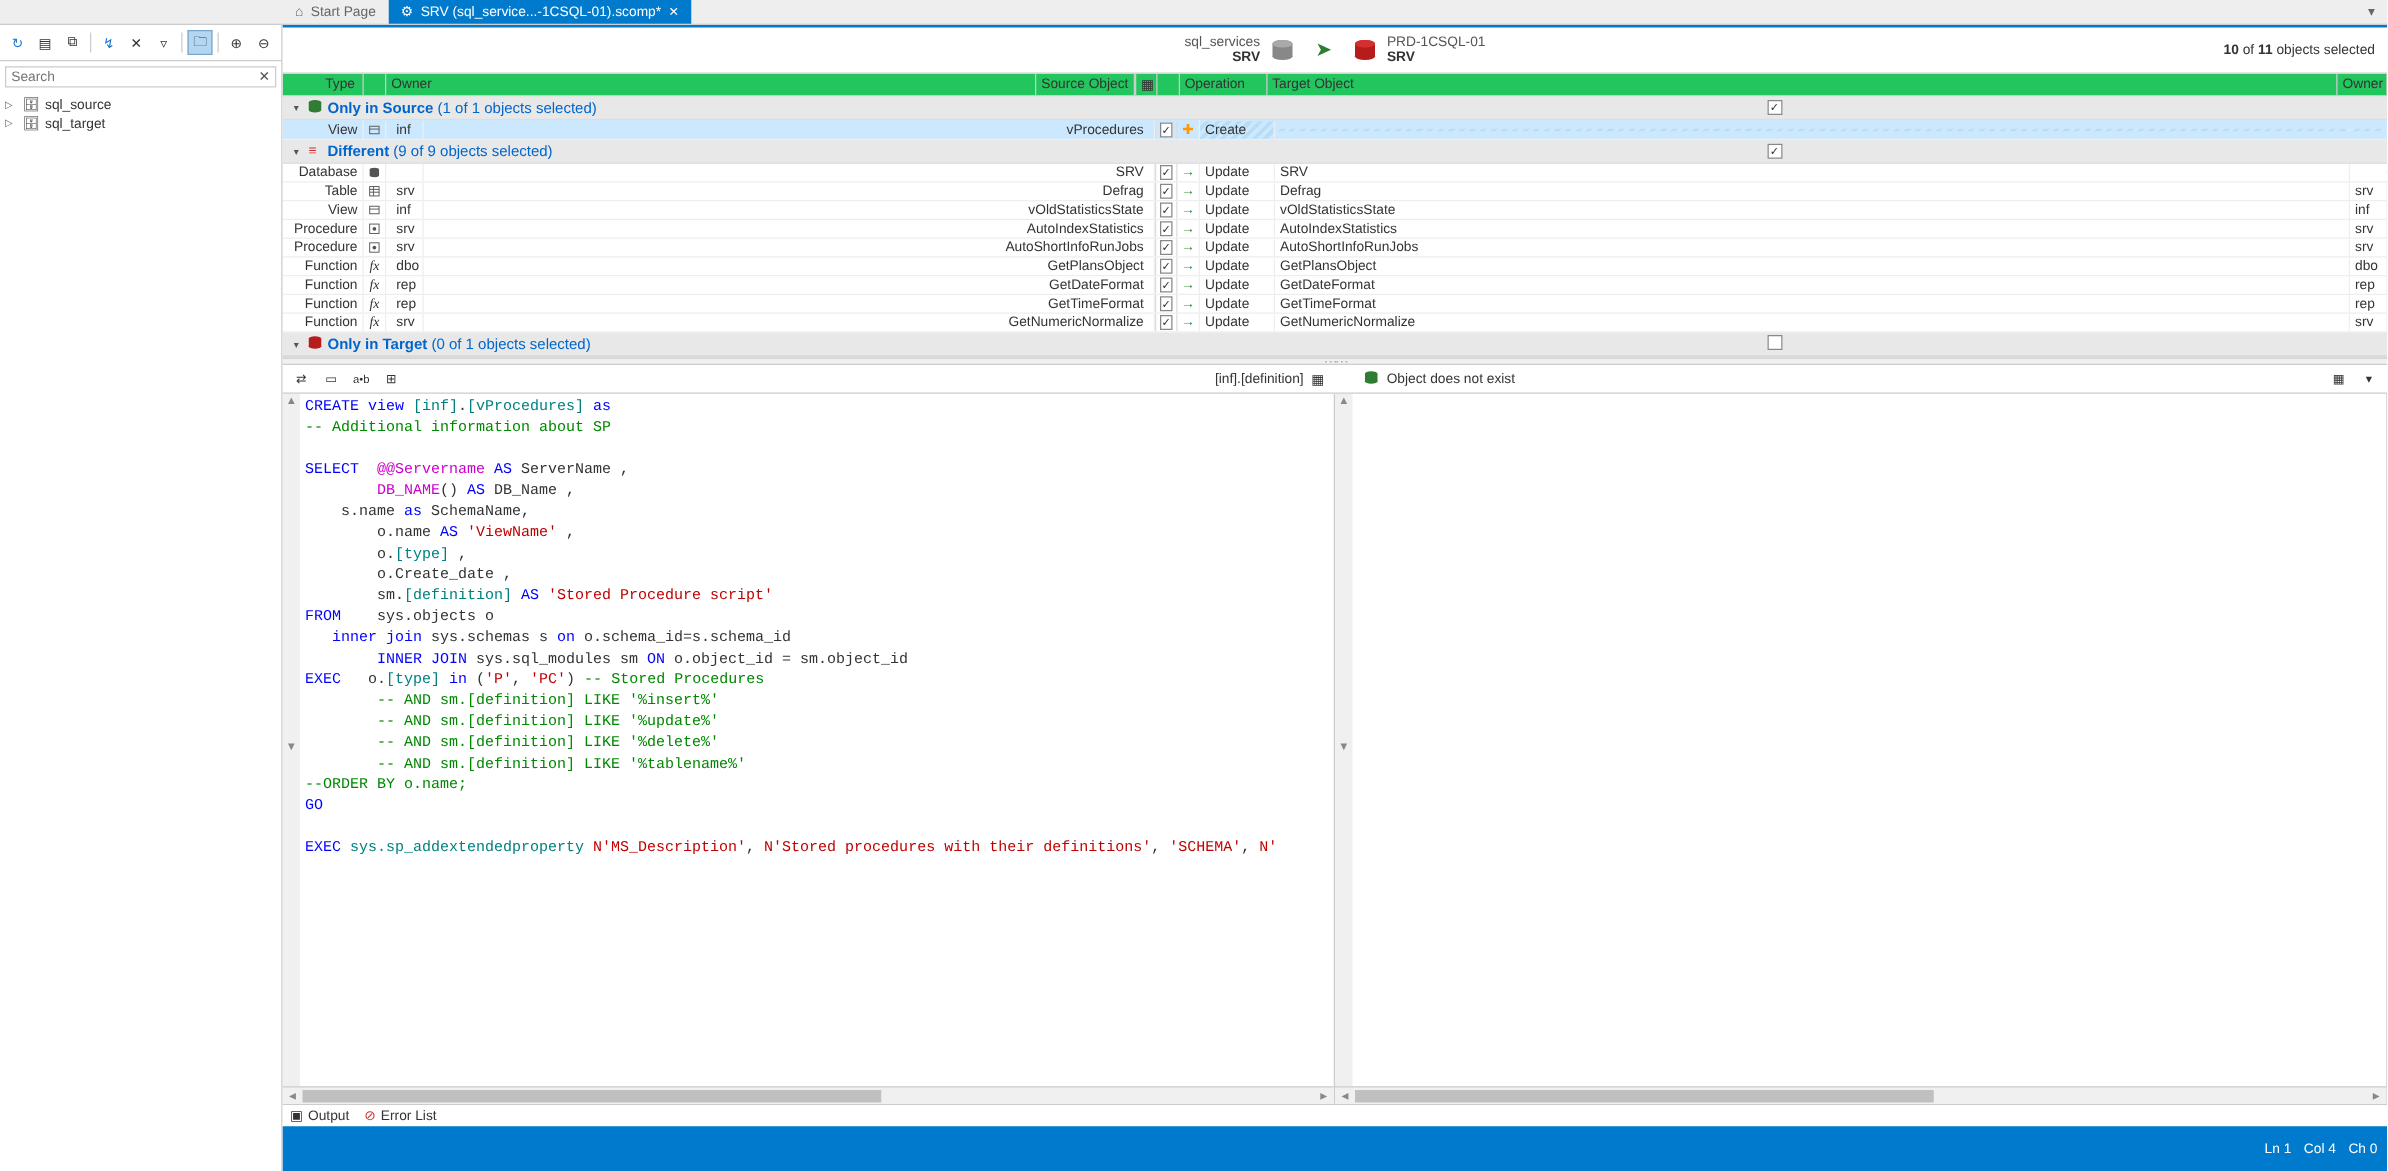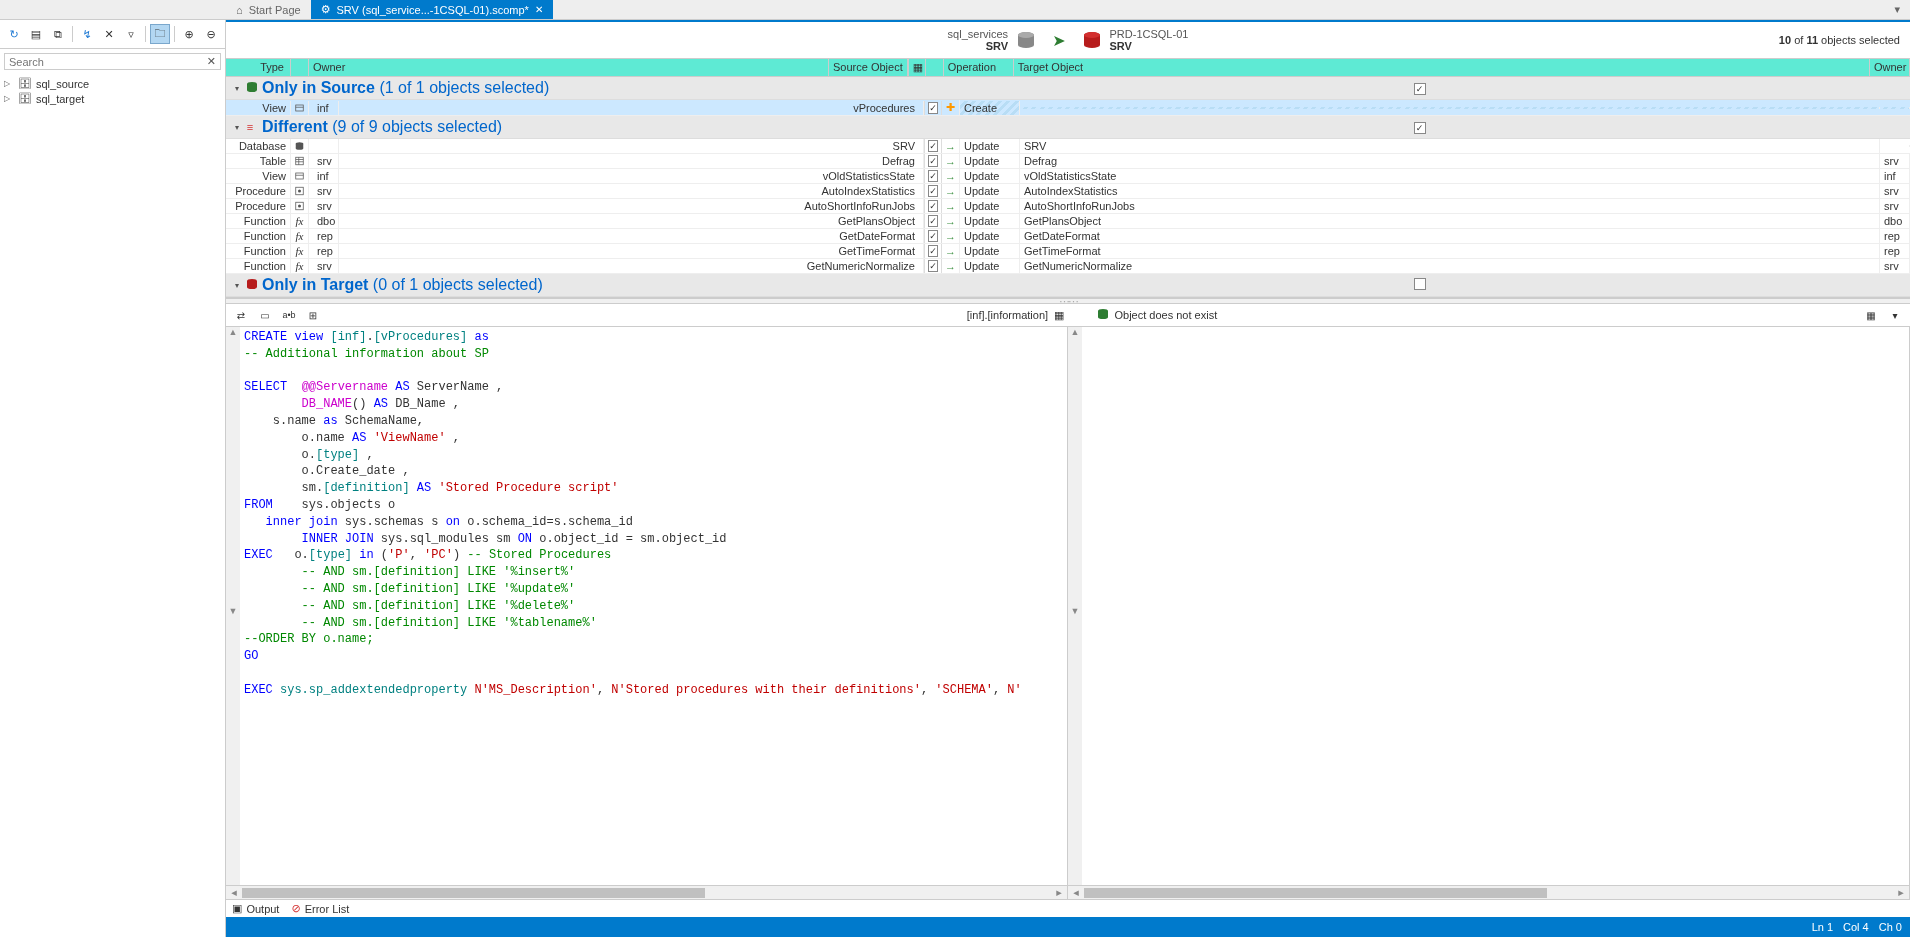--- a/index.html
+++ b/index.html
@@ -45,36 +45,36 @@
 .side-info .txt { text-align: right; font-size: 11px; }
 .side-info .txt.left { text-align: right; }
 .side-info .txt.right { text-align: left; }
 .side-info .name { color: #555; }
 .side-info .srv { font-weight: bold; }
 .arrow-big { font-size: 16px; color: #2e7d32; }
 .selected-count { position: absolute; right: 10px; font-size: 11px; }
 .selected-count b { font-weight: bold; }
 
 .grid { flex: 0 0 auto; border-top: 1px solid var(--border); border-bottom: 1px solid var(--border); overflow: hidden; display: flex; flex-direction: column; }
-.grid-header { display: flex; background: #5eead4; border-bottom: 1px solid var(--border); }
+.grid-header { display: flex; background: #22c55e; border-bottom: 1px solid var(--border); }
 .gh { padding: 2px 4px; font-size: 11px; border-right: 1px solid var(--border); }
 .col-type { width: 65px; text-align: right; padding-right: 6px;}
 .col-typeicon { width: 18px; }
 .col-owner { width: 520px; }
 .col-cb { width: 18px; text-align: center; border-left: 1px solid var(--border); border-right: 1px solid var(--border); }
 .col-opicon { width: 18px; }
 .col-op { width: 70px; }
 .col-target { flex: 1; }
 .col-owner2 { width: 40px; }
 
 .grid-body { max-height: 260px; overflow-y: auto; }
 .group-row { display: flex; align-items: center; background: var(--group-header); border-bottom: 1px solid #ddd; padding: 1px 0; }
 .group-row .expand { width: 16px; text-align: center; font-size: 8px; color: #555; cursor: pointer; padding-left: 6px;}
 .group-row .gicon { width: 16px; text-align: center; padding: 0 4px;}
-.group-row .gtitle { flex: 1; padding: 1px 4px; font-size: 16px; }
+.group-row .gtitle { flex: 1; padding: 1px 4px; font-size: 12px; }
 .group-row .gtitle b { color: var(--link-blue); font-weight: bold; }
 .group-row .gtitle .sel { color: var(--link-blue); }
 .group-cb { width: 18px; text-align: center; }
 
 .data-row { display: flex; border-bottom: 1px solid #eee; align-items: center; }
 .data-row.selected { background: var(--selected-row); }
 .cell { padding: 1px 4px; font-size: 11px; border-right: 1px solid #eee; display: flex; align-items: center; }
 .cell.icon-cell svg { width: 12px; height: 12px; }
 .c-type { width: 65px; justify-content: flex-end; }
 .c-typeicon { width: 18px; justify-content: center; }
@@ -114,21 +114,21 @@
 
 .kw { color: #0000ff; }
 .fn { color: #cc00cc; }
 .obj { color: #008080; }
 .str { color: #c00000; }
 .cmt { color: #008800; }
 
 .bottom-panel { height: 18px; border-top: 1px solid var(--border); display: flex; align-items: center; gap: 12px; padding: 0 6px; font-size: 11px; background: #fff;}
 .bottom-panel .item { display: flex; gap: 4px; align-items: center; cursor: pointer;}
 
-.status-bar { height: 20px; background: #007acc; color: #fff; display: flex; justify-content: flex-end; align-items: center; padding: 0 8px; font-size: 11px; gap: 10px; }
+.status-bar { height: 36px; background: #007acc; color: #fff; display: flex; justify-content: flex-end; align-items: center; padding: 0 8px; font-size: 11px; gap: 10px; }
 
 svg.db { width: 20px; height: 18px; }
 </style>
 </head>
 <body>
 
 <div class="app">
 
   <div class="tabbar">
     <div class="left-panel-title">
@@ -483,21 +483,21 @@
       </div>
 
       <div class="split-handle"></div>
 
       <div class="detail-toolbar">
         <div class="tb-btn">⇄</div>
         <div class="tb-btn">▭</div>
         <div class="tb-btn" style="font-size:9px;">a•b</div>
         <div class="tb-btn">⊞</div>
         <div class="spacer"></div>
-        <span class="lbl">[inf].[information]</span>
+        <span class="lbl">[inf].[definition]</span>
         <span>▦</span>
         <div style="width:20px;"></div>
         <span>
           <svg width="12" height="12">
               <ellipse cx="6" cy="3" rx="5" ry="2" fill="#2e7d32"></ellipse>
               <rect x="1" y="3" width="10" height="6" fill="#2e7d32"></rect>
               <ellipse cx="6" cy="9" rx="5" ry="2" fill="#2e7d32"></ellipse>
             </svg>
         </span>
         <span class="lbl">Object does not exist</span>

